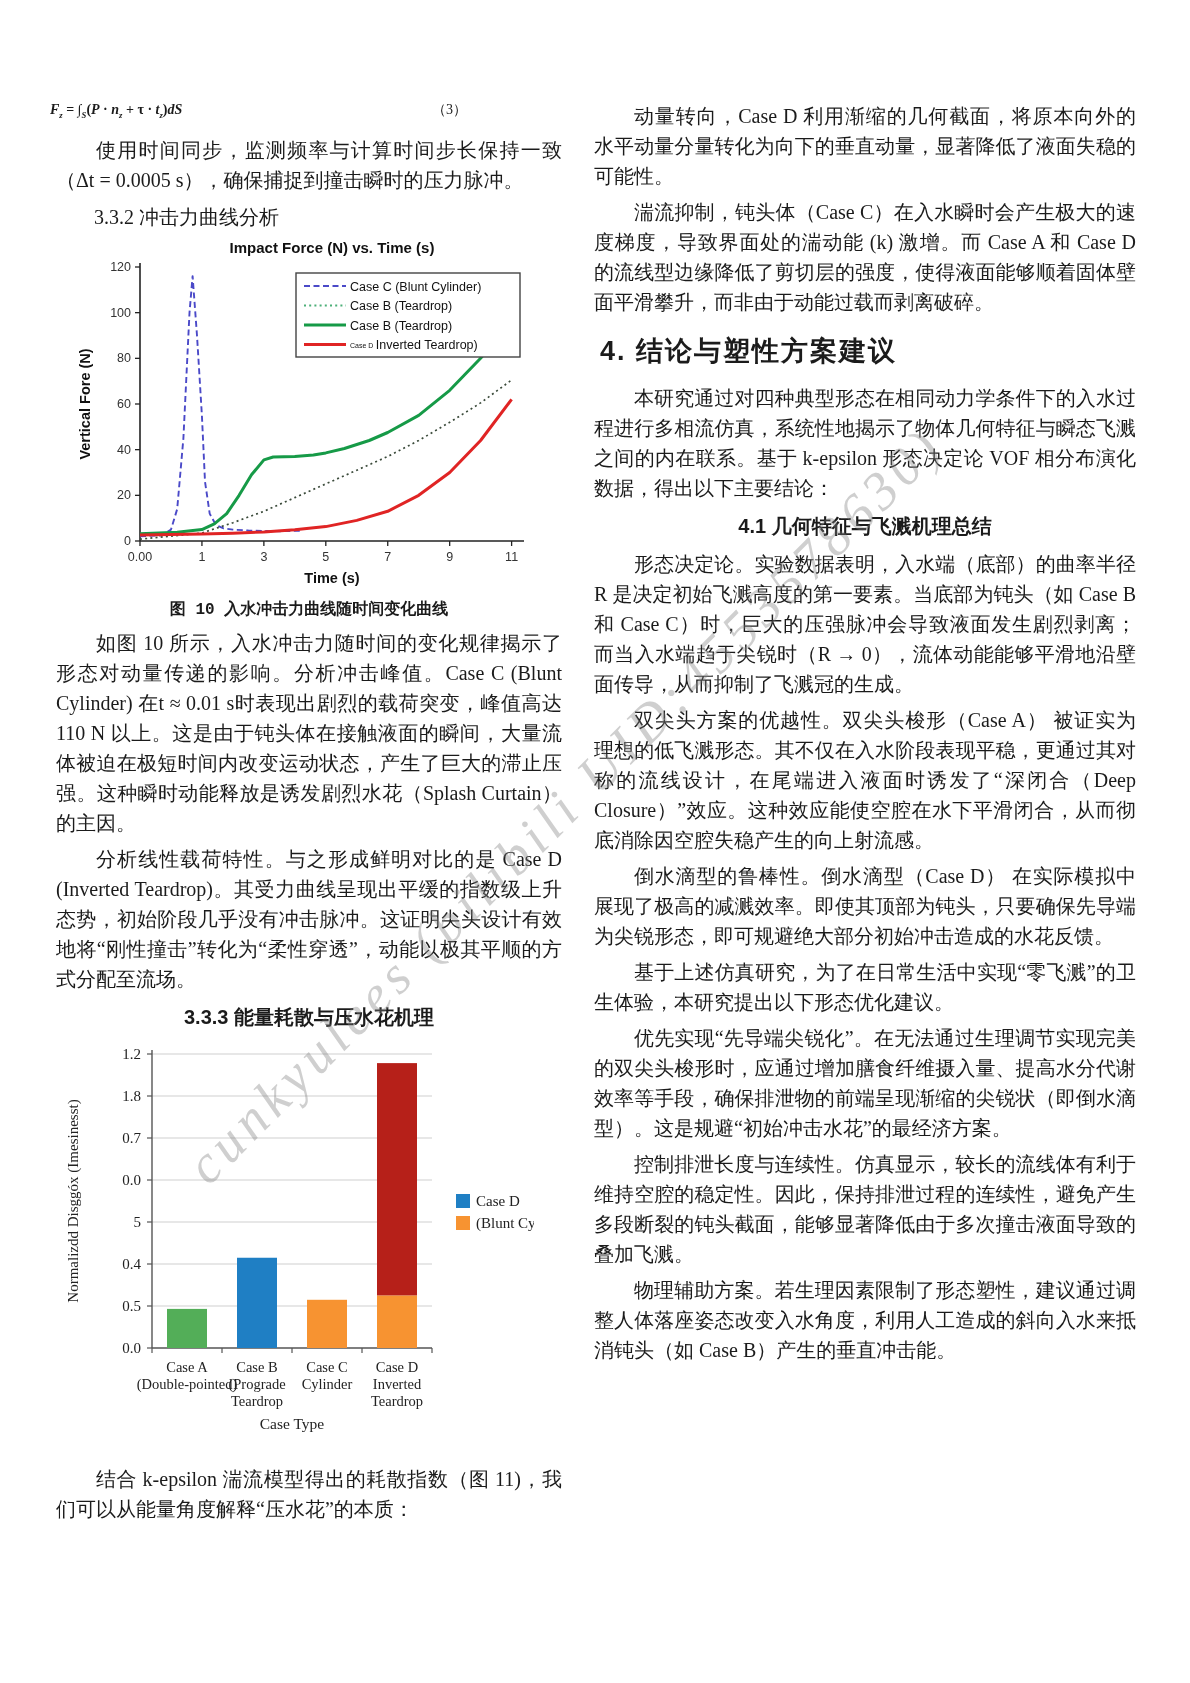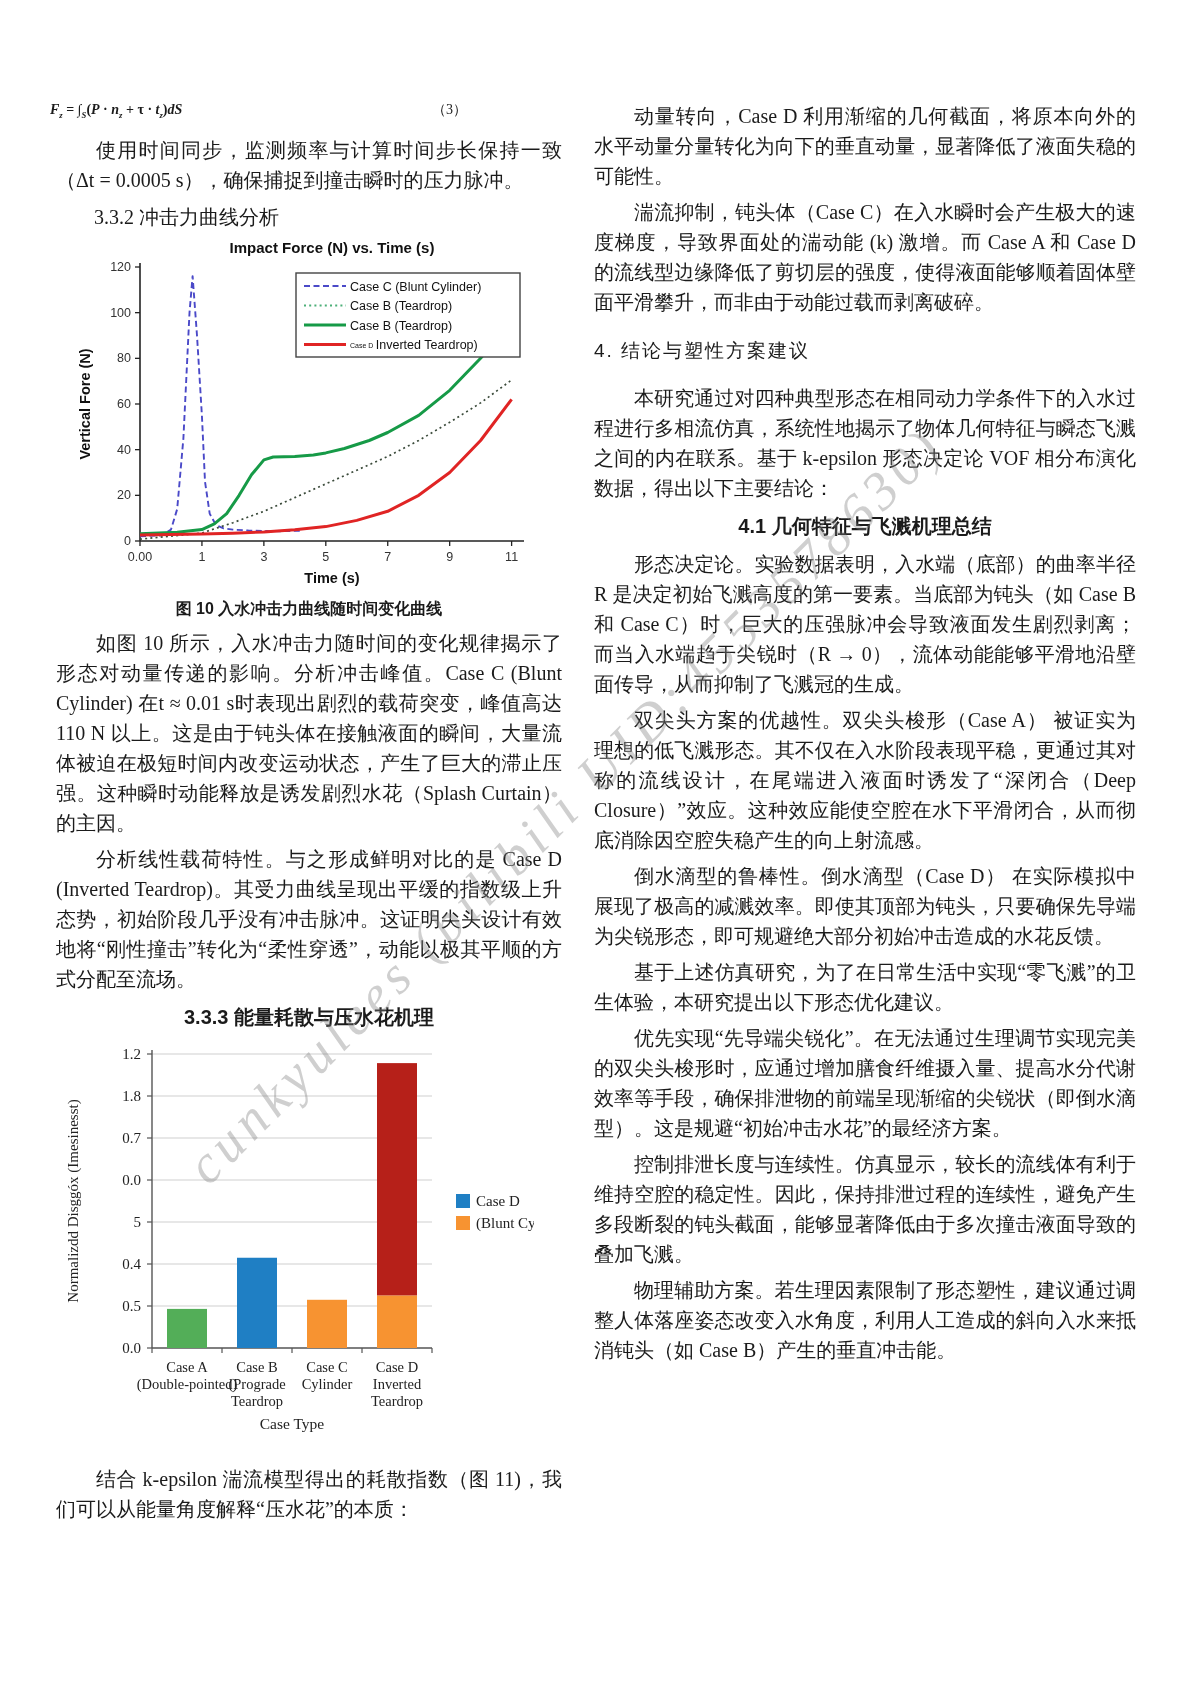--- a/index.html
+++ b/index.html
@@ -8,24 +8,24 @@
   .col{position:absolute;top:95px;}
   .col-left{left:50px;width:518px;}
   .col-right{left:588px;width:554px;}
   .para{font-size:20px;line-height:30px;text-align:justify;text-indent:2em;margin:6px;}
   .formula-row{position:relative;font-size:14px;line-height:30px;height:34px;}
   .formula{font-style:italic;font-weight:600;font-family:"Liberation Serif",serif;}
   .formula sub{font-size:0.62em;}
   .eq-num{position:absolute;left:382px;top:0;font-style:normal;font-weight:400;}
   .h-sub{font-family:"Liberation Serif",serif;font-size:20px;line-height:32px;margin:4px;text-indent:2em;font-weight:400;}
   .h-bold{font-family:"Liberation Sans",sans-serif;font-size:20px;line-height:34px;margin:2px 0 2px 0;font-weight:bold;text-align:center;}
-  .h-big{font-family:"Liberation Sans",sans-serif;font-size:19px;line-height:40px;font-weight:400;
-         letter-spacing:2px;margin:14px 0 12px 6px;}
+  .h-big{font-family:"Liberation Sans",sans-serif;font-size:27px;line-height:40px;font-weight:700;
+         letter-spacing:2px;margin:14px 0 12px 12px;}
   .fig{margin:4px 0 2px 0;}
-  .fig-caption{font-family:Liberation Sans, sans-serif;font-weight:bold;font-size:16px;
+  .fig-caption{font-family:Liberation Mono, monospace;font-weight:bold;font-size:16px;
                text-align:center;margin:6px 0 8px 0;}
   .watermark{position:absolute;left:-175px;top:770px;width:1500px;height:90px;
              transform:rotate(-45deg);transform-origin:center;
              font-family:"Liberation Serif",serif;font-style:italic;
              font-size:54px;letter-spacing:6px;color:rgba(130,130,130,0.38);
              text-align:center;white-space:nowrap;pointer-events:none;z-index:5;}
   svg text{user-select:none;}
 </style>
 </head>
 <body>

